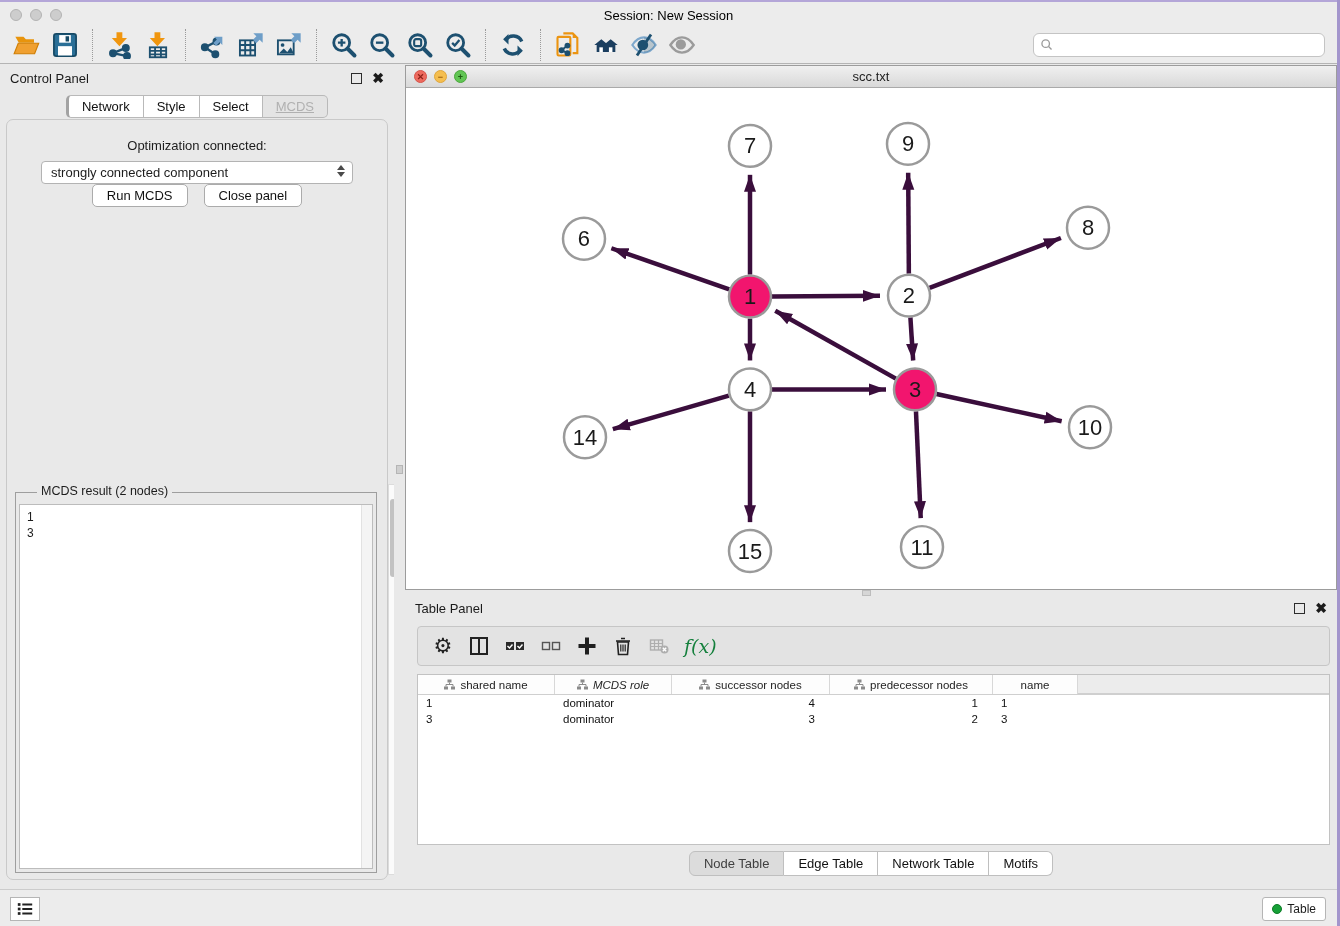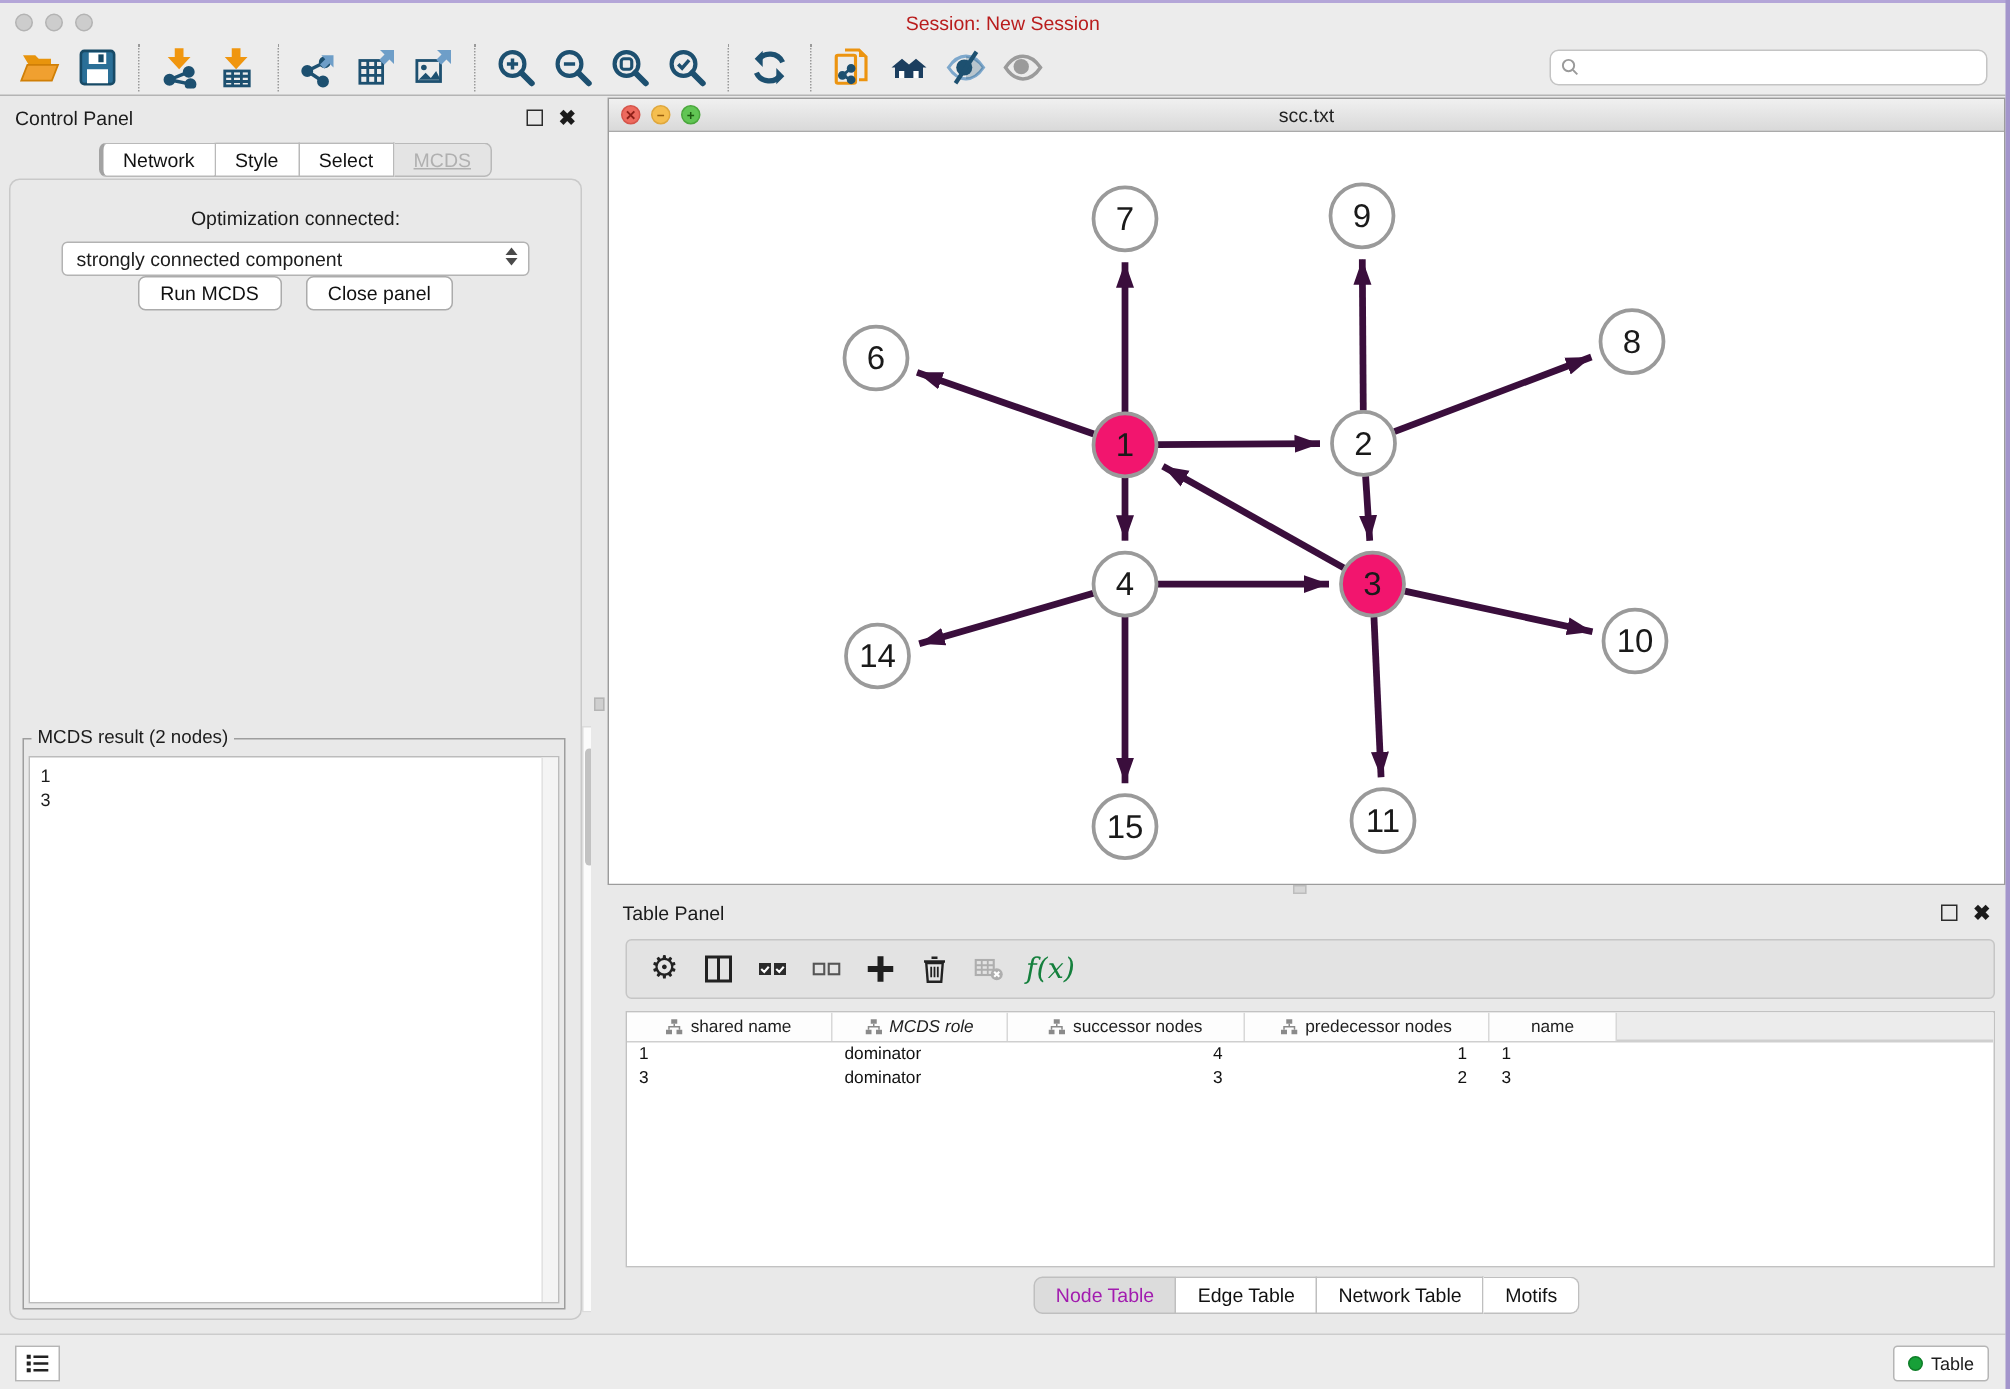--- a/index.html
+++ b/index.html
@@ -11,21 +11,21 @@
     color:#1c1c1c;
   }
   
   .win-border-top { position:absolute; top:0; left:0; width:1340px; height:2px; background:#b4a6d8; z-index:50;}
   .win-border-right { position:absolute; top:0; right:0; width:3px; height:926px; background:#a395cc; z-index:50;}
 
   
   .chrome { position:absolute; top:2px; left:0; width:1337px; height:62px; background:#ececec; border-bottom:1px solid #b4b4b4; }
   .traffic { position:absolute; top:7px; left:10px; display:flex; gap:8px; }
   .traffic .dot { width:12px; height:12px; border-radius:50%; background:#cdcdcd; border:1px solid #b3b3b3; }
-  .app-title { position:absolute; top:6px; left:0; width:100%; text-align:center; font-size:13px; color:#b91c1c; }
+  .app-title { position:absolute; top:6px; left:0; width:100%; text-align:center; font-size:13px; color:#000000; }
   .toolbar { position:absolute; top:24px; left:0; width:100%; height:38px; display:flex; align-items:center; padding-left:8px; }
   .tb-btn { width:38px; height:32px; display:flex; align-items:center; justify-content:center; cursor:default; }
   .tb-btn svg { width:28px; height:28px; }
   .tb-sep { width:1px; height:32px; border-left:1px dotted #9a9a9a; margin:0 8px; }
   .search-wrap { position:absolute; right:12px; top:31px; width:292px; height:24px; background:#ffffff; border:1px solid #c4c4c4; border-radius:6px; display:flex; align-items:center; padding-left:6px; }
   .search-wrap svg { width:14px; height:14px; }
   .search-wrap input { border:none; outline:none; flex:1; font-size:12px; background:transparent; height:20px; font-family:"Liberation Sans",sans-serif;}
 
   
   .control-panel { position:absolute; left:0; top:65px; width:394px; height:823px; background:#e9e9e9; }
@@ -41,21 +41,21 @@
   .cp-body { position:absolute; left:6px; right:6px; top:54px; bottom:8px; border:1px solid #c9c9c9; border-radius:7px; background:#e9e9e9; }
   .opt-label { text-align:center; margin-top:18px; font-size:13px; }
   .mcds-select { margin:8px auto 0 auto; width:312px; height:23px; background:#fff; border:1px solid #b3b3b3; border-radius:4px; display:flex; align-items:center; font-size:13px; padding-left:9px; position:relative; }
   .sel-arrows { position:absolute; right:7px; top:3px; display:flex; flex-direction:column; gap:2px; }
   .sel-arrows i { display:block; width:0; height:0; border-left:4px solid transparent; border-right:4px solid transparent; }
   .sel-arrows .up { border-bottom:5px solid #4a4a4a; }
   .sel-arrows .down { border-top:5px solid #4a4a4a; }
   .cp-buttons { display:flex; justify-content:center; gap:16px; }
   .btn { background:#fff; border:1px solid #ababab; border-radius:5px; font-size:13px; padding:3px 14px; color:#111; font-family:"Liberation Sans",sans-serif;}
   .groupbox { position:absolute; left:8px; right:10px; top:372px; bottom:6px; border:1px solid #9e9e9e; }
-  .groupbox-title { position:absolute; top:-9px; left:5px; background:#e9e9e9; padding:0 4px; font-size:12.5px; }
+  .groupbox-title { position:absolute; top:-9px; left:21px; background:#e9e9e9; padding:0 4px; font-size:12.5px; }
   .result-area { position:absolute; left:3px; right:3px; top:11px; bottom:3px; background:#fff; border:1px solid #bcbcbc; font-size:12px; padding:4px 0 0 7px; white-space:pre; line-height:16px; }
   .result-scroll { position:absolute; top:0; right:0; width:11px; height:100%; background:#f4f4f4; border-left:1px solid #e2e2e2; }
   .cp-scrollbar { position:absolute; right:-11px; top:364px; width:10px; bottom:4px; background:#fbfbfb; border:1px solid #dcdcdc; }
   .cp-scroll-thumb { position:absolute; top:14px; left:1px; width:6px; height:78px; background:#c2c2c2; border-radius:4px; }
 
   
   .v-splitter { position:absolute; left:394px; top:65px; width:11px; height:823px; background:#e9e9e9; }
   .v-splitter .handle { position:absolute; top:400px; left:2px; width:7px; height:9px; background:#cfcfcf; border:1px solid #b5b5b5; }
   .h-splitter-handle { position:absolute; left:862px; top:590px; width:9px; height:6px; background:#d6d6d6; border:1px solid #bdbdbd; z-index:5;}
 
@@ -83,21 +83,21 @@
   .th { display:flex; align-items:center; justify-content:center; gap:5px; font-size:11.5px; color:#1e1e1e; border-right:1px solid #d8d8d8; }
   .th svg { width:11px; height:11px; flex:none;}
   .th-fill { flex:1; background:#ececec; border-bottom:1px solid #cfcfcf;}
   .tr { display:flex; height:16px; }
   .td { font-size:11.5px; line-height:16px; padding:0 8px; color:#111; overflow:hidden; white-space:nowrap;}
   .td.right { text-align:right; padding-right:15px; }
   .tp-tabs-strip { position:absolute; left:0; right:0; bottom:0; height:43px; display:flex; align-items:flex-start; justify-content:center; padding-top:6px; }
   .tp-tab { font-size:13px; padding:4px 14px; background:#fff; border:1px solid #bfbfbf; border-left:none; color:#111; }
   .tp-tab:first-child { border-left:1px solid #bfbfbf; border-radius:6px 0 0 6px; }
   .tp-tab:last-child { border-radius:0 6px 6px 0; }
-  .tp-tab.active { background:#dcdcdc; color:#a21caf; }
+  .tp-tab.active { background:#dcdcdc; color:#404040; }
 
   
   .status-bar { position:absolute; left:0; top:889px; width:1337px; height:37px; background:#ececec; border-top:1px solid #cccccc; }
   .list-btn { position:absolute; left:10px; top:7px; width:30px; height:24px; background:#fff; border:1px solid #b5b5b5; display:flex; align-items:center; justify-content:center; }
   .memory-btn { position:absolute; right:11px; top:7px; height:24px; background:#fff; border:1px solid #b5b5b5; border-radius:3px; display:flex; align-items:center; gap:5px; padding:0 9px; font-size:12px; }
   .mem-dot { width:10px; height:10px; border-radius:50%; background:#17a038; border:1px solid #0d7d27;}
 </style>
 </head>
 <body>
 

